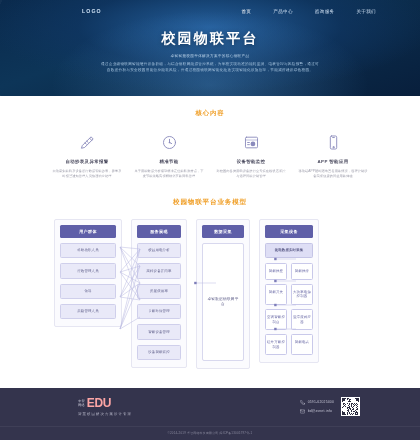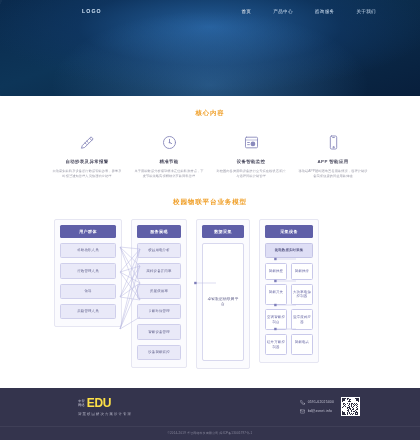--- a/index.html
+++ b/index.html
@@ -137,21 +137,21 @@
   .footer-inner{
     display:flex;align-items:center;padding:9px 60px 0 60px;box-sizing:border-box;
   }
   .f-brand{display:flex;flex-direction:column;gap:3px;margin-left:18px;}
   .f-logo{display:flex;align-items:flex-end;gap:1px;}
   .f-logo-cn{
     font-size:3.2px;color:#cfcfdd;line-height:3.6px;letter-spacing:.2px;
     display:flex;flex-direction:column;margin-right:1px;margin-bottom:1px;
   }
   .f-logo-en{
-    font-size:12px;font-weight:700;color:#fde047;letter-spacing:-.4px;line-height:11px;
+    font-size:12px;font-weight:700;color:#fca5a5;letter-spacing:-.4px;line-height:11px;
   }
   .f-tag{font-size:3.4px;color:#b5b5c6;letter-spacing:1.1px;}
   .f-contact{margin-left:auto;display:flex;align-items:center;gap:7px;}
   .f-lines{display:flex;flex-direction:column;gap:4px;}
   .f-line{display:flex;align-items:center;gap:3px;font-size:3.4px;color:#c4c4d4;letter-spacing:.2px;}
   .qr{width:19px;height:19px;background:#fff;padding:1px;box-sizing:border-box;}
   .qr-i{width:100%;height:100%;}
   .copyright{
     position:absolute;left:0;bottom:5px;width:100%;text-align:center;
     font-size:2.9px;color:#8a8a9e;letter-spacing:.25px;
@@ -170,20 +170,26 @@
     <div class="navbar">
       <div class="logo">LOGO</div>
       <div class="nav-list">
         <div class="nav-item active">首页</div>
         <div class="nav-item">产品中心</div>
         <div class="nav-item">咨询服务</div>
         <div class="nav-item">关于我们</div>
       </div>
     </div>
 
+    <div class="hero-body">
+      <h1 class="hero-title">校园物联平台</h1>
+      <div class="hero-sub-lead">卓智智慧校园整体解决方案中的核心物联产品</div>
+      <div class="hero-sub">通过企业级物联网智能硬件设备群组，与综合物联网能源管控系统，为学校实现精准的能耗监测、电表管理与风险预警，通过可</div>
+      <div class="hero-sub">自数据分析与安全校园用能管控能耗风险，并通过校园物联网智能化改造实现智能化设施管理，节能减排建设绿色校园。</div>
+    </div>
   </div>
 
   <div class="core">
     <div class="sec-title">核心内容</div>
     <div class="features">
 
       <div class="feature">
         <div class="feature-icon">
           <svg width="17" height="17" viewBox="0 0 24 24" fill="none" stroke="#8b8bbd" stroke-width="1.3" stroke-linecap="round" stroke-linejoin="round">
             <path d="M4 20 L8 19 L20 7 L17 4 L5 16 Z"></path>

